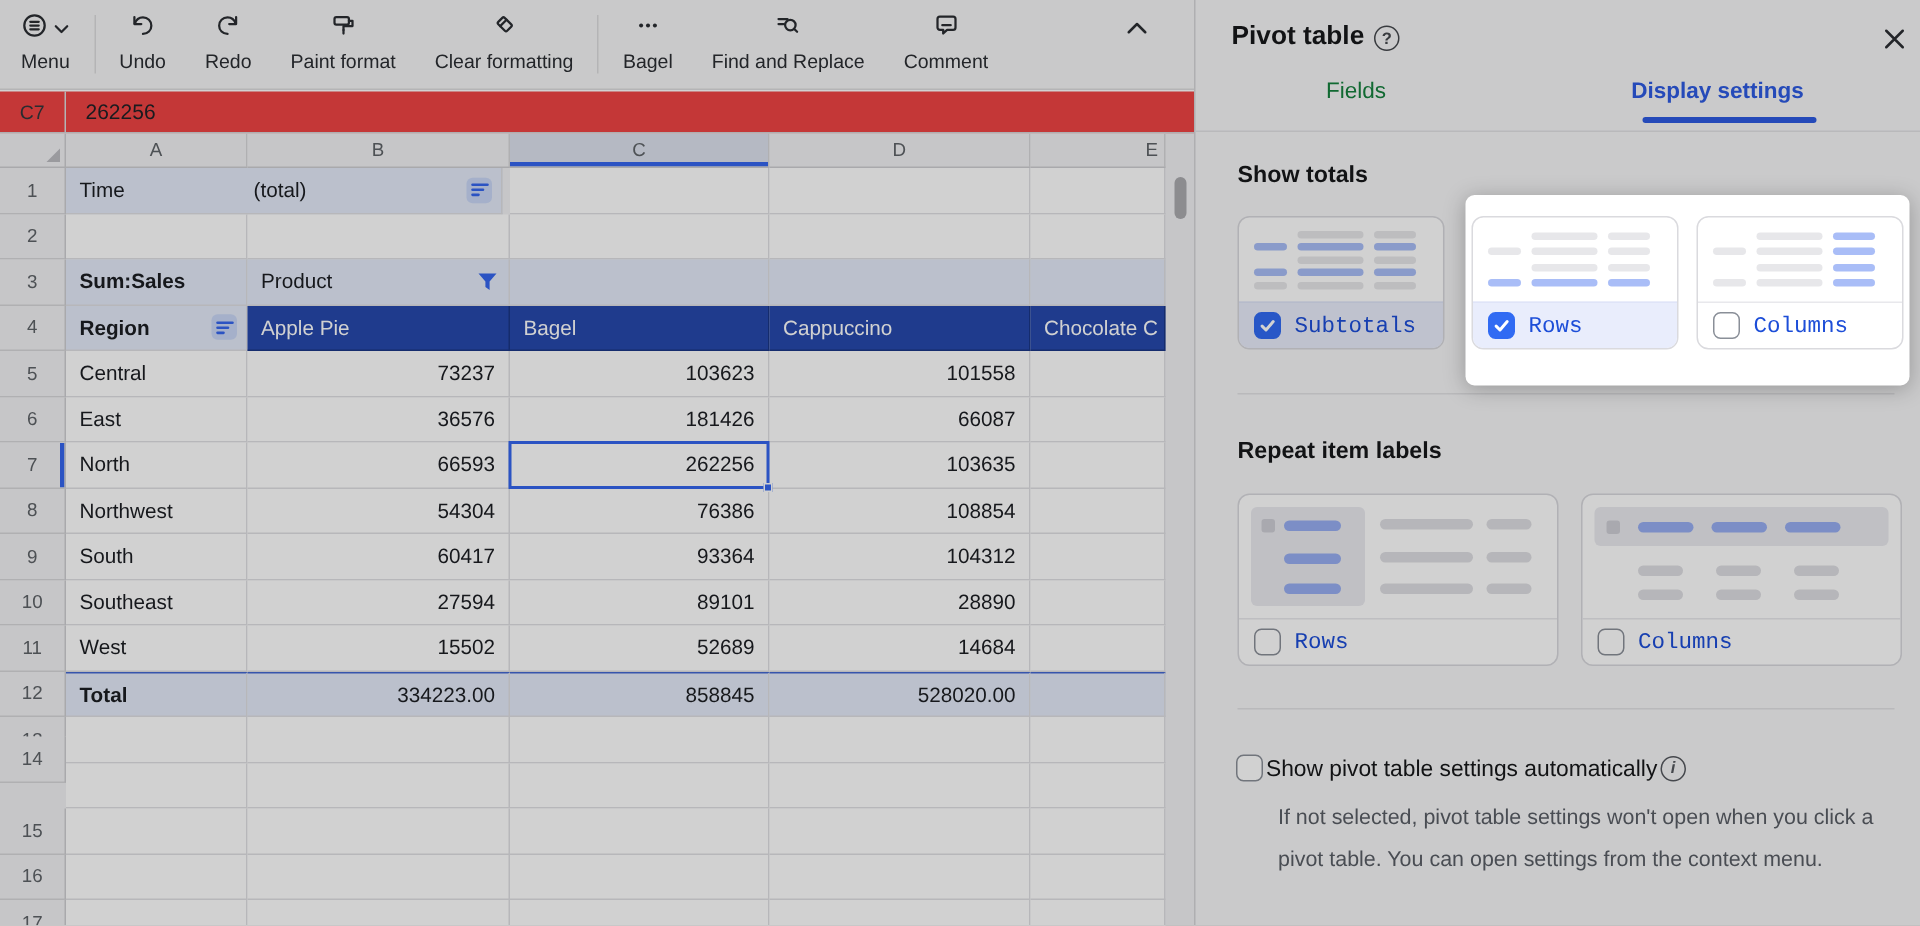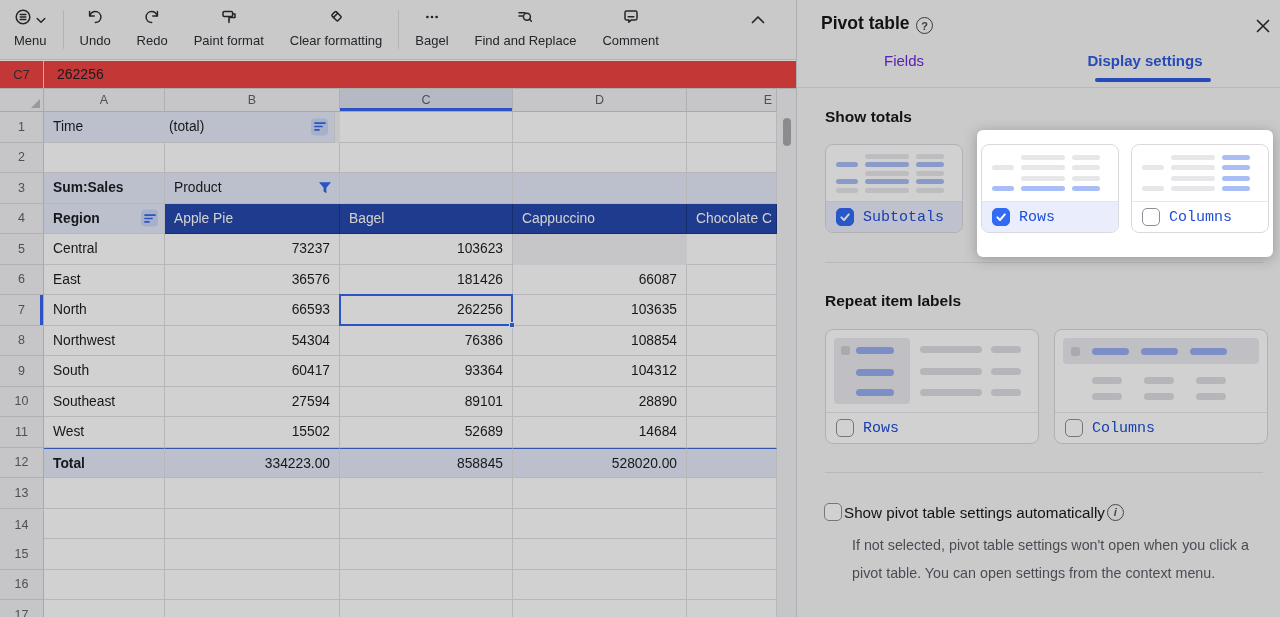--- a/index.html
+++ b/index.html
@@ -56,21 +56,21 @@
   .vscroll { position:absolute; left:783px; top:29px; width:8px; height:28px; border-radius:4px; background:#ababaf; }
 
   
   .panel { position:absolute; left:796px; top:0; width:484px; height:617px; background:#f7f7f8; border-left:1px solid #d6d6d8; }
   .panel-title { position:absolute; left:24px; top:13px; font-size:17.5px; font-weight:700; color:#17181a; }
   .circle-ic { display:inline-flex; align-items:center; justify-content:center; width:17px; height:17px;
                border:1.5px solid #45484d; border-radius:50%; font-size:11px; font-weight:700; color:#45484d; }
   .help-pos { position:absolute; left:119px; top:17px; }
   .close-x { position:absolute; left:456px; top:16px; width:20px; height:20px; cursor:pointer; }
   .close-x svg { stroke:#2b2e33; stroke-width:1.7; stroke-linecap:round; }
-  .tab { position:absolute; top:52px; font-size:15px; color:#6d28d9; text-align:center; cursor:pointer; }
+  .tab { position:absolute; top:52px; font-size:15px; color:#15803d; text-align:center; cursor:pointer; }
   .tab.active { color:#2e5be2; font-weight:700; }
   .tab-underline { position:absolute; left:298px; top:78px; width:116px; height:4px; border-radius:2px; background:#2e5be2; }
   .tabs-border { position:absolute; left:0; top:87px; width:484px; height:1px; background:#e2e2e5; }
   .sec-heading { position:absolute; font-size:15.5px; font-weight:700; color:#17181a; }
   .divider { position:absolute; left:28px; width:438px; height:1px; background:#e2e2e4; }
 
   .card { position:absolute; background:#fff; border:1px solid #d8d8dd; border-radius:8px; overflow:hidden;
           display:flex; flex-direction:column; }
   .card-thumb { flex:1; display:flex; flex-direction:column; justify-content:space-evenly; padding:5px 10px; }
   .pill-row { display:flex; gap:7px; }
@@ -220,21 +220,21 @@
       <div class="row-hdr" style="top: 114.5px;">4</div>
       <div class="row-hdr" style="top: 145px;">5</div>
       <div class="row-hdr" style="top: 175.5px;">6</div>
       <div class="row-hdr sel" style="top: 206px;">7</div>
       <div class="row-hdr" style="top: 236.5px;">8</div>
       <div class="row-hdr" style="top: 267px;">9</div>
       <div class="row-hdr" style="top: 297.5px; text-align: center;">10</div>
       <div class="row-hdr" style="top: 328px;">11</div>
       <div class="row-hdr" style="top: 358.5px;">12</div>
       <div class="row-hdr" style="top: 389px;">13</div>
-      <div class="row-hdr" style="top: 421px;">14</div>
+      <div class="row-hdr" style="top: 402px;">14</div>
       <div class="row-hdr" style="top: 450px;">15</div>
       <div class="row-hdr" style="top: 480.5px;">16</div>
       <div class="row-hdr" style="top: 511px;">17</div>
       <div class="cell tint" style="left: 44px; top: 23px; width: 121px;">Time</div>
       <div class="cell tint" style="left: 160px; top: 23px; width: 175px;">(total)<span class="cell-icon bgd">
           <svg width="12" height="12" viewBox="0 0 12 12" style="stroke:#3566ee;stroke-width:1.7;stroke-linecap:round;fill:none">
             <line x1="1" y1="2.6" x2="11" y2="2.6"></line>
             <line x1="1" y1="6" x2="8" y2="6"></line>
             <line x1="1" y1="9.4" x2="5" y2="9.4"></line>
           </svg>
@@ -263,20 +263,21 @@
             <line x1="1" y1="9.4" x2="5" y2="9.4"></line>
           </svg>
         </span></div>
       <div class="cell fill" style="left: 165px; top: 114.5px; width: 175px;">Apple Pie</div>
       <div class="cell fill" style="left: 340px; top: 114.5px; width: 173px;">Bagel</div>
       <div class="cell fill" style="left: 513px; top: 114.5px; width: 174px;">Cappuccino</div>
       <div class="cell fill" style="left: 687px; top: 114.5px; width: 90px;">Chocolate C</div>
       <div class="cell" style="left: 44px; top: 145px; width: 121px;">Central</div>
       <div class="cell num" style="left: 165px; top: 145px; width: 175px;">73237</div>
       <div class="cell num" style="left: 340px; top: 145px; width: 173px;">103623</div>
+      <div class="cell num" style="left: 513px; top: 145px; width: 174px;">101558</div>
       <div class="cell" style="left: 687px; top: 145px; width: 90px;"></div>
       <div class="cell" style="left: 44px; top: 175.5px; width: 121px;">East</div>
       <div class="cell num" style="left: 165px; top: 175.5px; width: 175px;">36576</div>
       <div class="cell num" style="left: 340px; top: 175.5px; width: 173px;">181426</div>
       <div class="cell num" style="left: 513px; top: 175.5px; width: 174px;">66087</div>
       <div class="cell" style="left: 687px; top: 175.5px; width: 90px;"></div>
       <div class="cell" style="left: 44px; top: 206px; width: 121px;">North</div>
       <div class="cell num" style="left: 165px; top: 206px; width: 175px;">66593</div>
       <div class="cell num" style="left: 340px; top: 206px; width: 173px;">262256</div>
       <div class="cell num" style="left: 513px; top: 206px; width: 174px;">103635</div>

